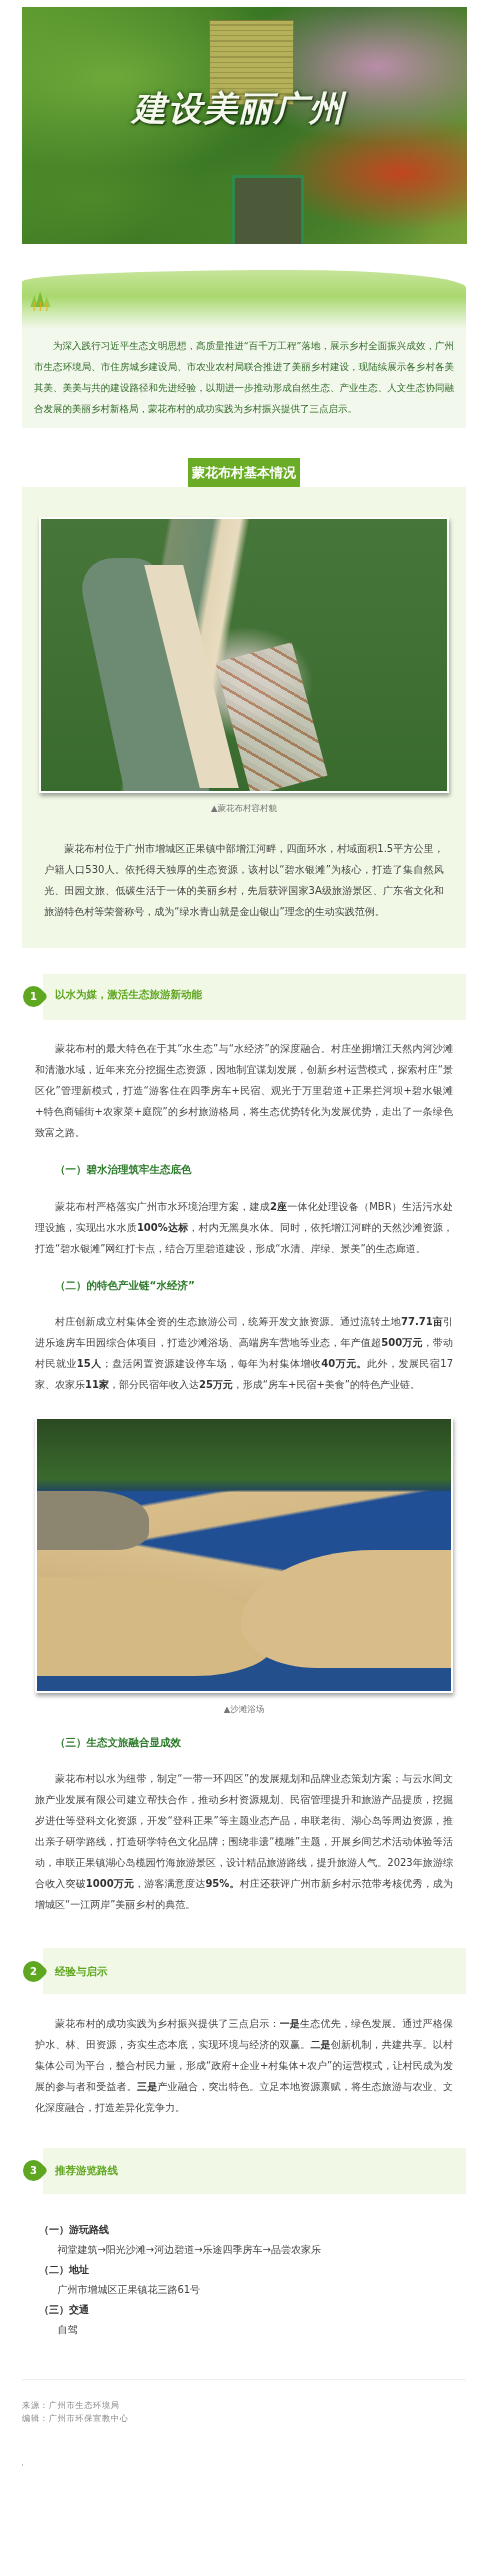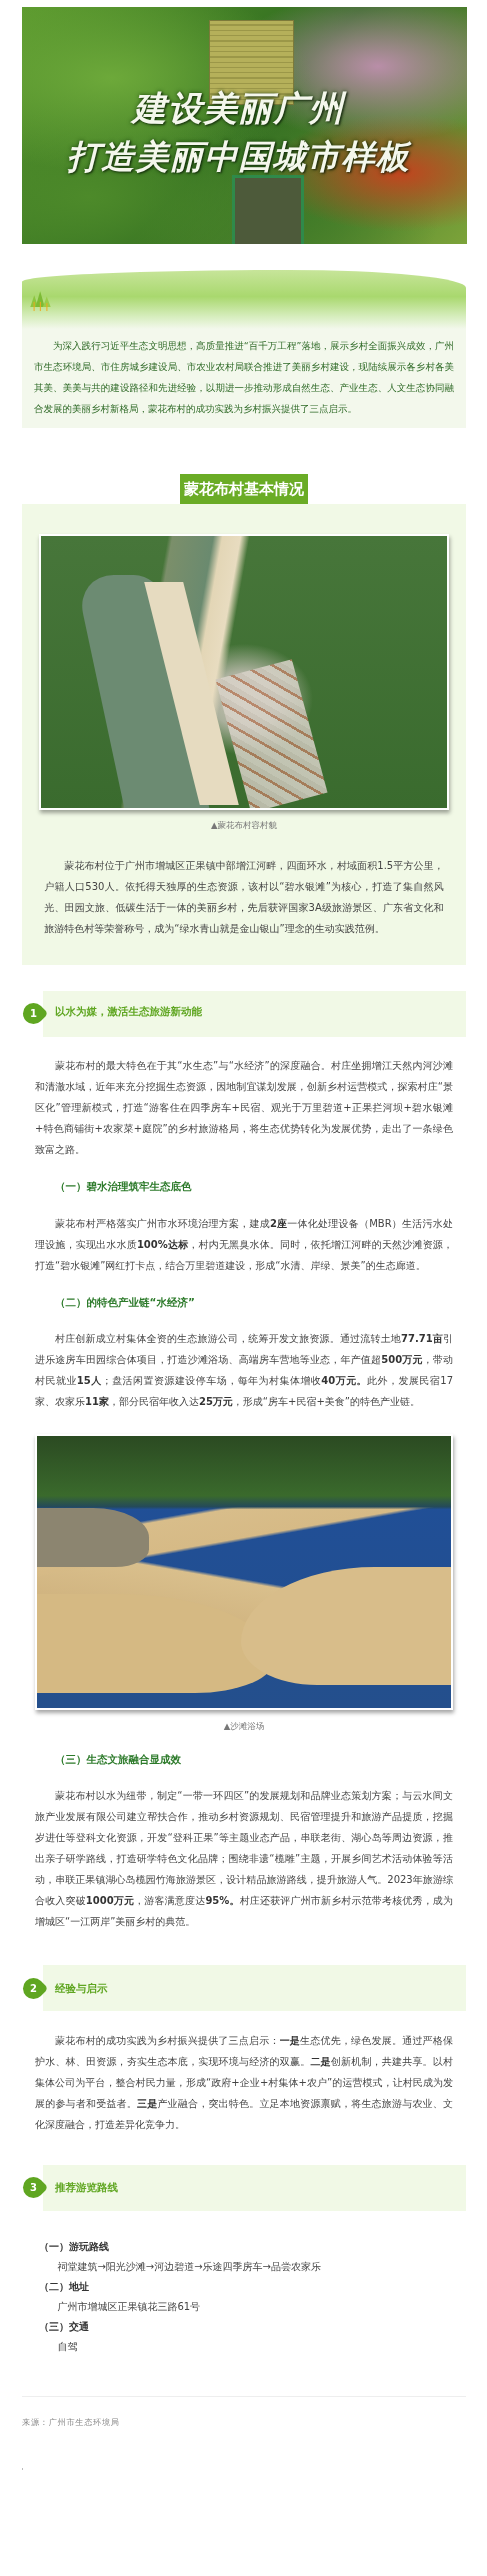--- a/index.html
+++ b/index.html
@@ -56,21 +56,21 @@
   .intro-box { background: #f3f8ec; padding: 6.6px 12px 9.2px 12px; }
   .intro-text {
     font-size: 9.5px; line-height: 21px; color: #2f6a27;
     text-indent: 2em; text-align: justify;
   }
 
   
   .banner-row { text-align: center; margin-top: 30px; }
   .banner {
     display: inline-block; background: #6aac26; color: #ffffff;
-    font-weight: bold; font-size: 15px; padding: 5.3px 4px; letter-spacing: 0; margin-top: 16px;
+    font-weight: bold; font-size: 13px; padding: 5.3px 4px; letter-spacing: 0;
   }
   .basic-box { margin: 0 22px; background: #f1f9e6; padding: 30px 17px 26px 17px; }
   .photo-frame {
     background: #ffffff; padding: 2px;
     box-shadow: 1.3px 2.6px 4px rgba(0,0,0,0.35);
   }
   .photo {
     width: 100%; position: relative; overflow: hidden;
   }
   .photo1 {
@@ -158,21 +158,20 @@
 </style>
 </head>
 <body>
 
 <div class="page">
 
   <div class="hero">
     <div class="hero-roof"></div>
     <div class="hero-court"></div>
     <div class="hero-title l1">建设美丽广州</div>
-    <div class="hero-title l2">打造美丽中国城市样板</div>
   </div>
 
   <div class="intro-wrap">
     <svg class="trees" viewBox="0 0 35 35">
       <polygon points="8,8 2,26 14,26" fill="#8cc63f"></polygon>
       <polygon points="17,2 10,26 24,26" fill="#7dbb35"></polygon>
       <polygon points="27,10 21,26 33,26" fill="#9acd4a"></polygon>
       <rect x="7" y="18" width="1.5" height="14" fill="#f0a81c"></rect>
       <rect x="16.5" y="18" width="1.5" height="14" fill="#f0a81c"></rect>
       <rect x="26.5" y="20" width="1.5" height="12" fill="#f0a81c"></rect>
@@ -248,17 +247,18 @@
     <div class="route-v">祠堂建筑→阳光沙滩→河边碧道→乐途四季房车→品尝农家乐</div>
     <div class="route-h">（二）地址</div>
     <div class="route-v">广州市增城区正果镇花三路61号</div>
     <div class="route-h">（三）交通</div>
     <div class="route-v">自驾</div>
   </div>
 
   <div class="divider"></div>
   <div class="footer">
     <div>来源：广州市生态环境局</div>
+    <div>编辑：广州市环保宣教中心</div>
   </div>
   <div class="dot"></div>
   <div class="spacer"></div>
 </div>
 
 
 </body></html>

